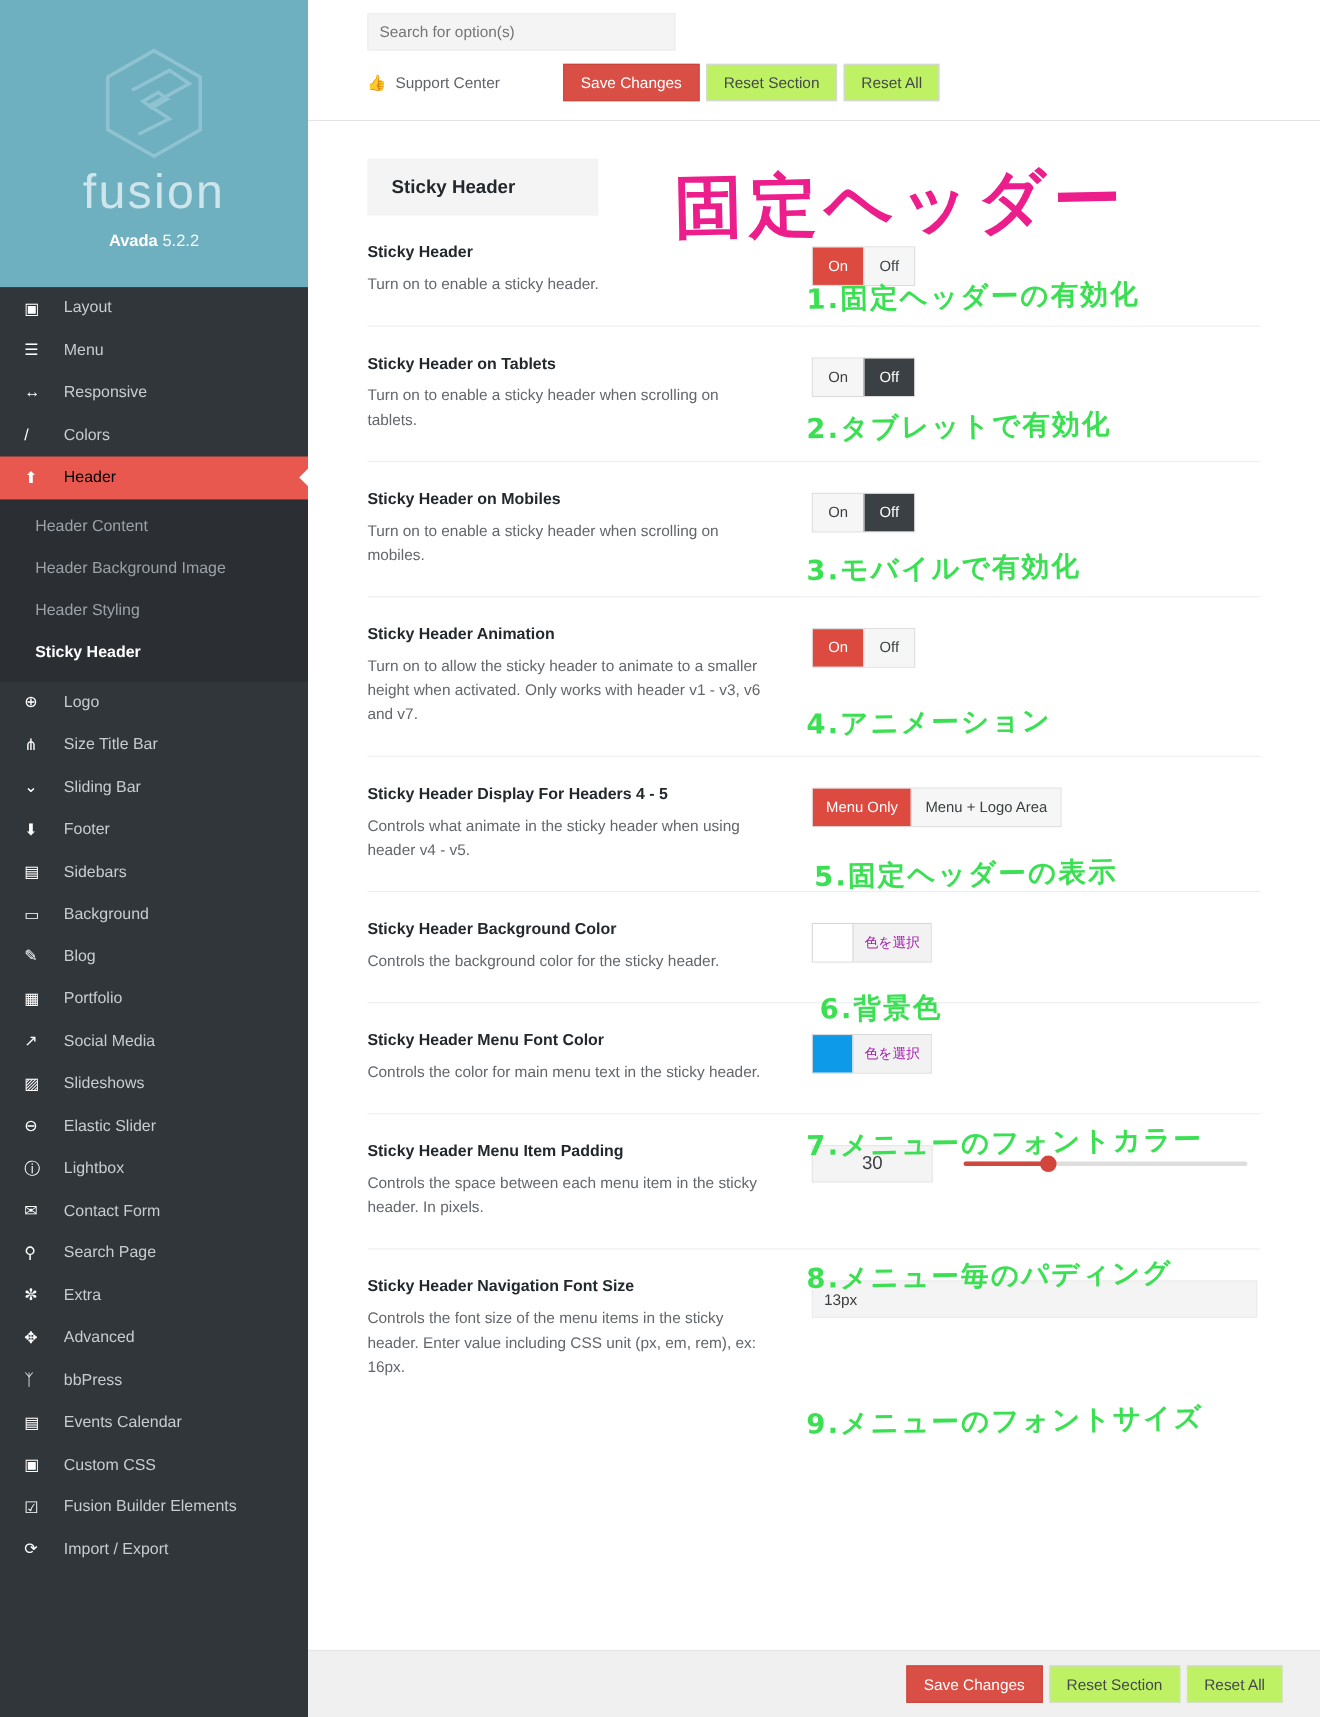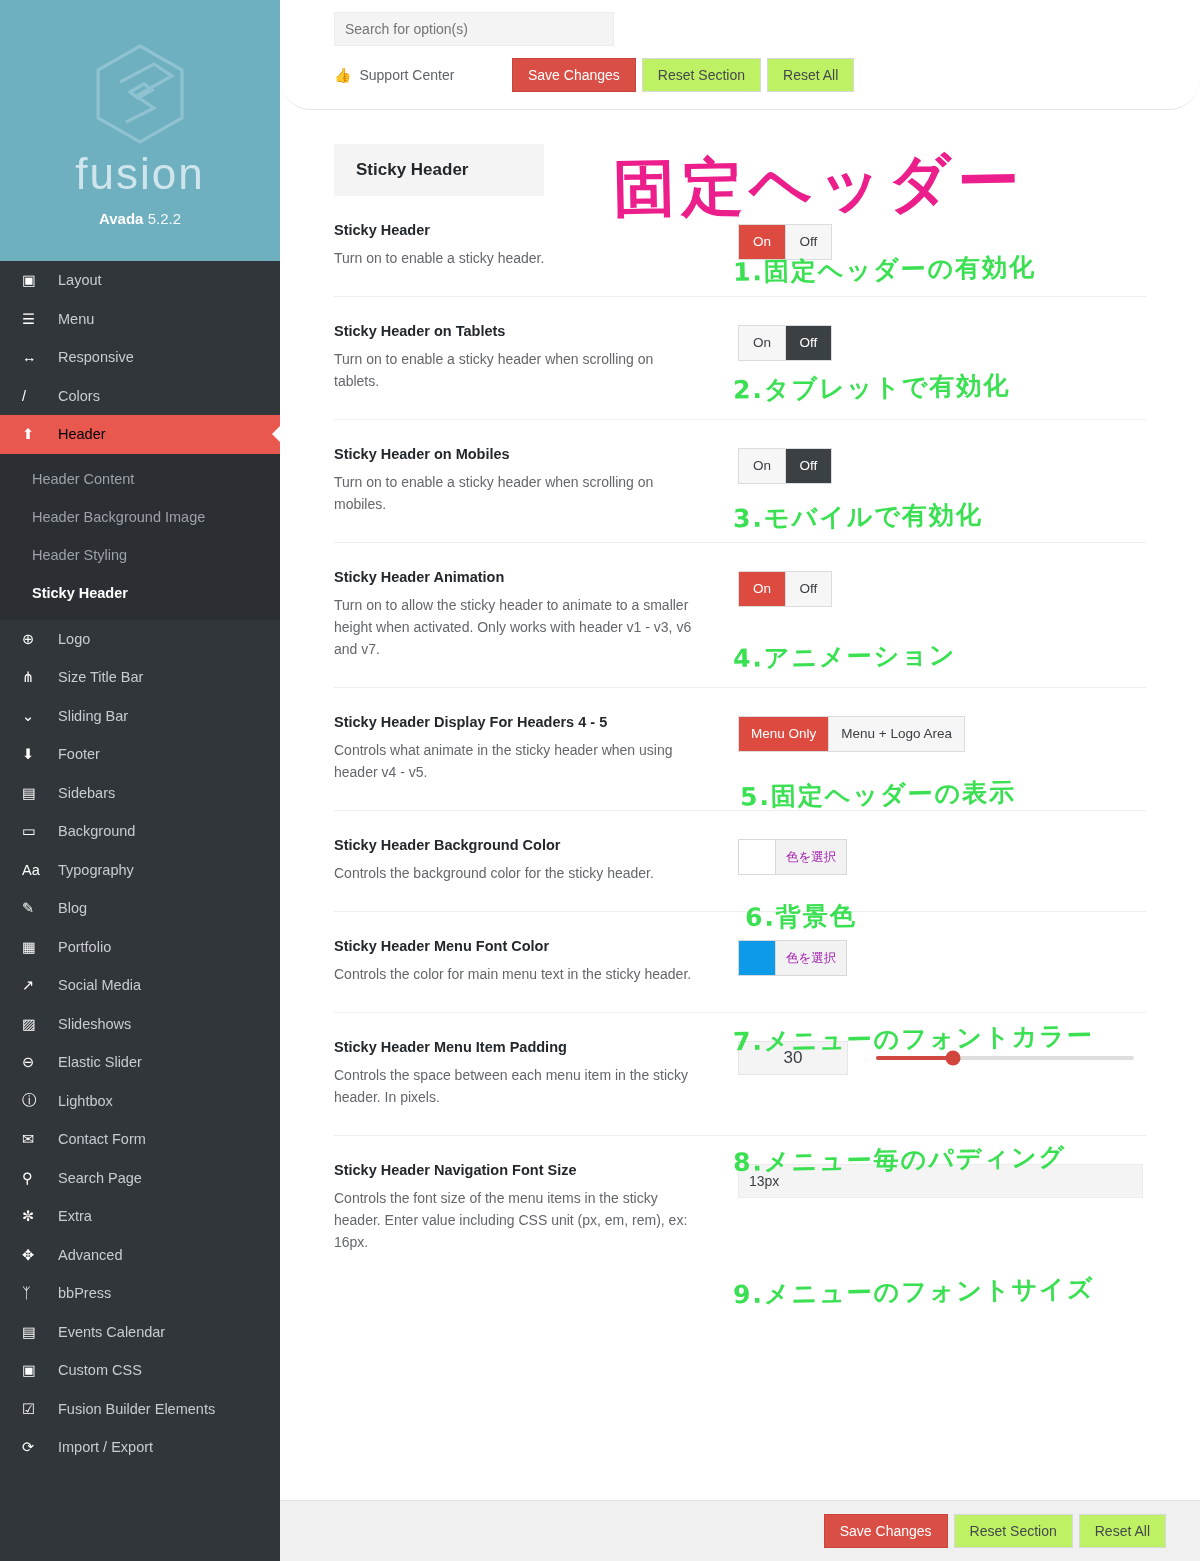--- a/index.html
+++ b/index.html
@@ -55,21 +55,21 @@
   .subnav-item {
     height:38px; display:flex; align-items:center; padding-left:32px;
     color:#9aa1a8; font-size:14.5px; cursor:pointer;
   }
   .subnav-item.current { color:#ffffff; font-weight:700; }
 
   
   .main { position:absolute; left:280px; top:0; width:920px; height:1561px; background:#fff; }
   .topbar {
     height:110px; background:#ffffff; border-bottom:1px solid #e2e4e6;
-    padding:12px 0 0 54px; position:relative;border-radius:31px;
+    padding:12px 0 0 54px; position:relative;
   }
   .search-input {
     width:280px; height:34px; background:#f4f4f4; border:1px solid #eceded;
     font-size:14px; color:#9c9c9c; padding:0 10px;
     font-family:"Liberation Sans", sans-serif;
   }
   .toolbar-row { display:flex; align-items:center; margin-top:12px; }
   .support {
     display:flex; align-items:center; color:#5f6368; font-size:14px;
     width:178px;
@@ -232,24 +232,20 @@
       </div>
       <div class="nav-item">
         <span class="ico">▤</span>
         <span class="lbl">Sidebars</span>
       </div>
       <div class="nav-item">
         <span class="ico">▭</span>
         <span class="lbl">Background</span>
       </div>
       <div class="nav-item">
-        <span class="ico">Aa</span>
-        <span class="lbl">Typography</span>
-      </div>
-      <div class="nav-item">
         <span class="ico">✎</span>
         <span class="lbl">Blog</span>
       </div>
       <div class="nav-item">
         <span class="ico">▦</span>
         <span class="lbl">Portfolio</span>
       </div>
       <div class="nav-item">
         <span class="ico">↗</span>
         <span class="lbl">Social Media</span>

